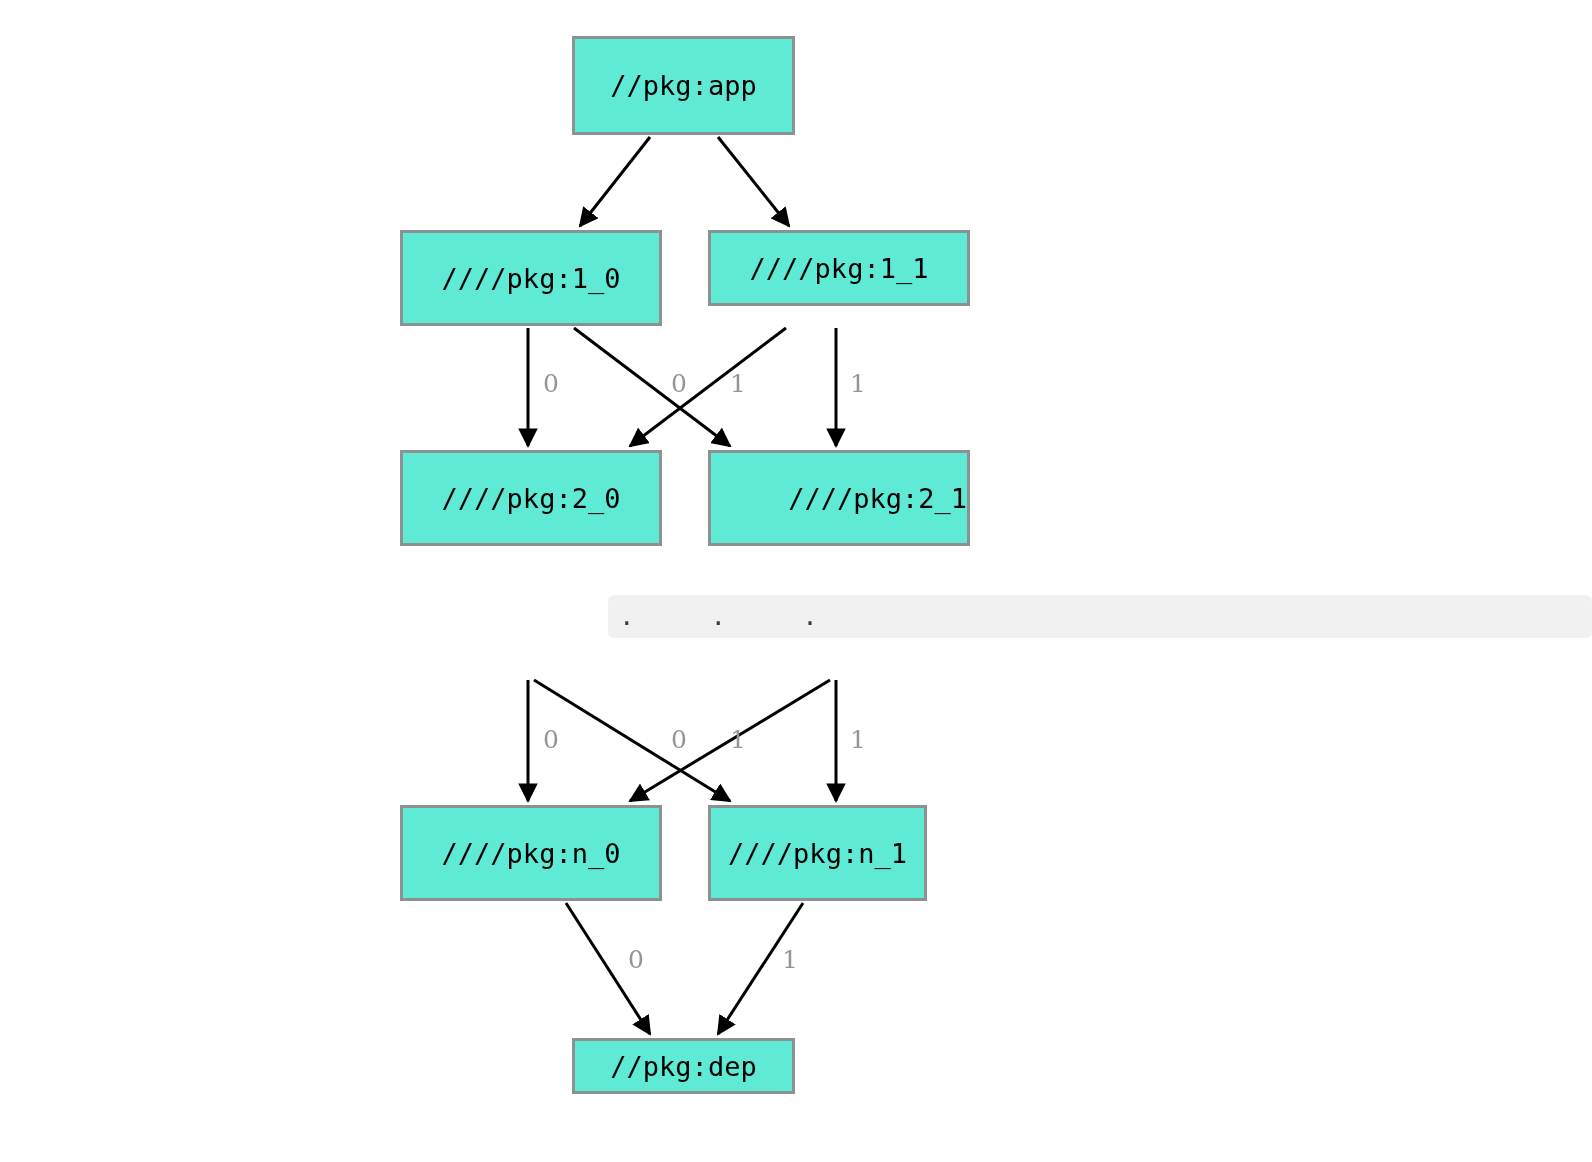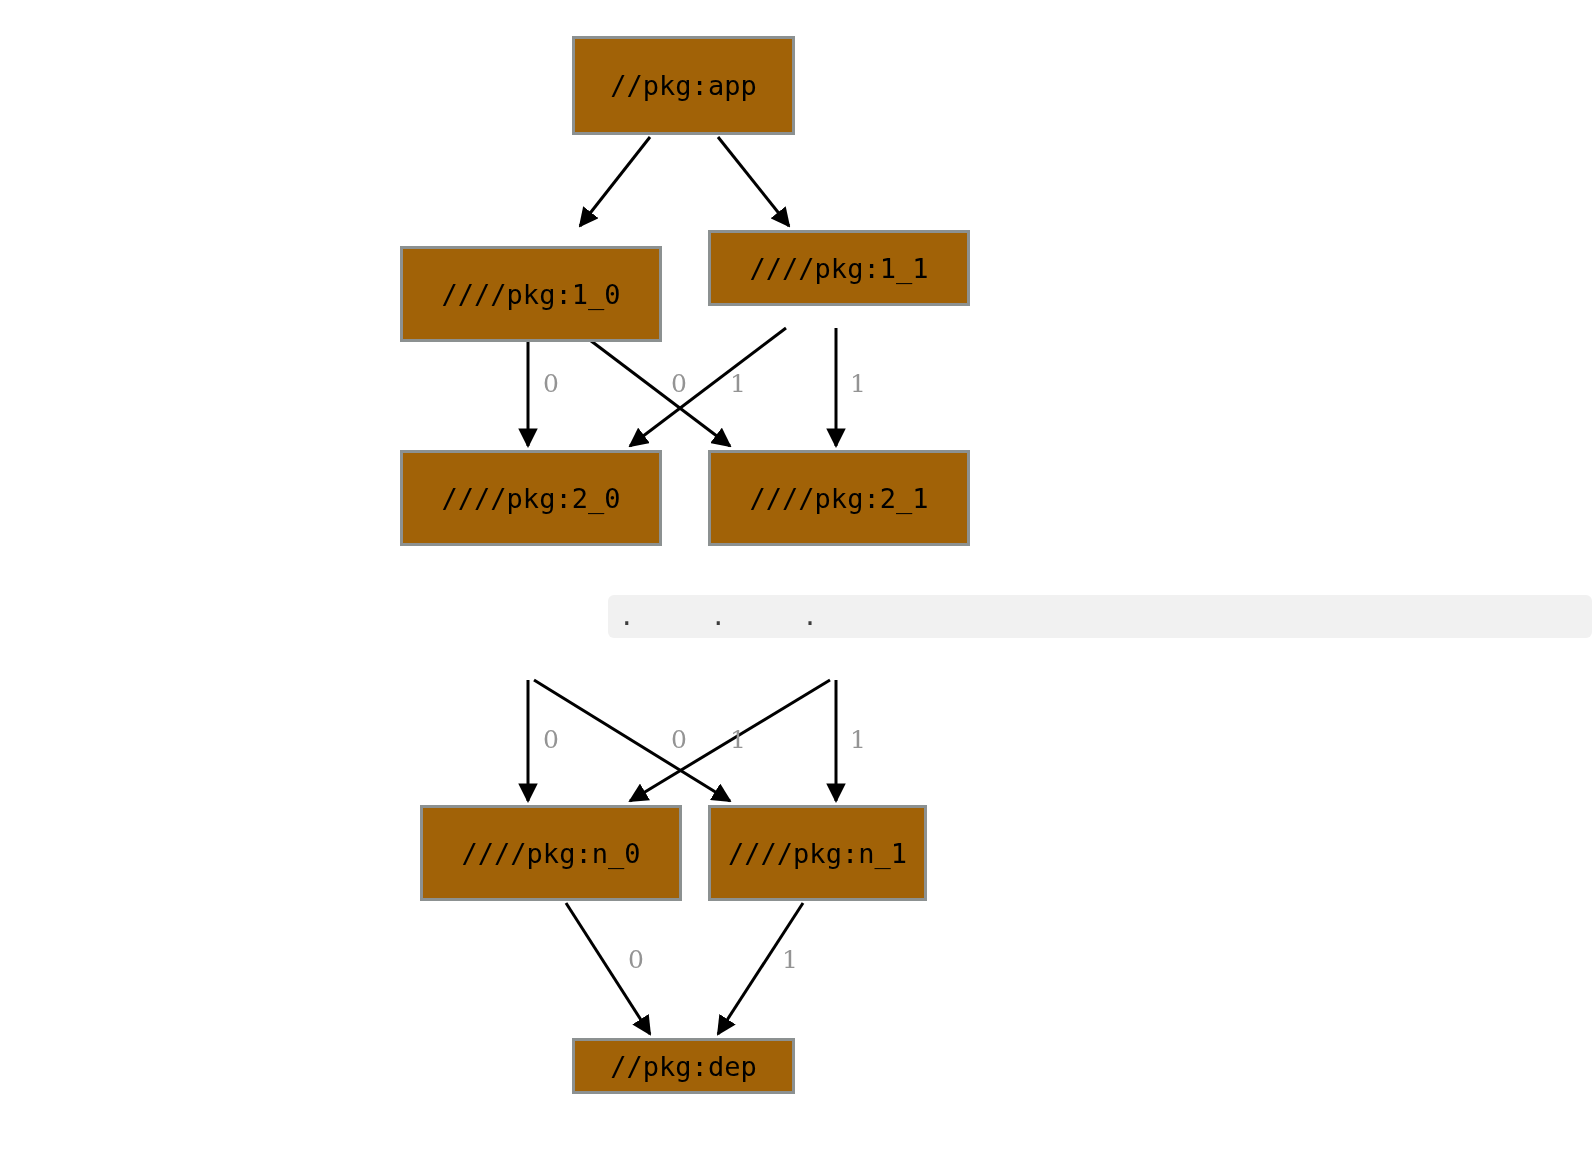--- a/index.html
+++ b/index.html
@@ -25,21 +25,21 @@
     position: absolute;
     left: 0;
     top: 0;
     width: 1592px;
     height: 1162px;
     pointer-events: none;
   }
   .node {
     position: absolute;
     box-sizing: border-box;
-    background: #a16207;
+    background: #5eead4;
     border: 3px solid #8c9191;
     display: flex;
     align-items: center;
     justify-content: center;
   }
   .node-label {
     font-family: "DejaVu Sans Mono", monospace;
     font-size: 27px;
     color: #000000;
     letter-spacing: 0px;
@@ -106,33 +106,33 @@
         <text x="850" y="748" class="edge-label">1</text>
         <text x="628" y="968" class="edge-label">0</text>
         <text x="782" y="968" class="edge-label">1</text>
       </g>
   </svg>
 
   <div id="node-layer">
       <div class="node" style="left: 572px; top: 36px; width: 223px; height: 99px;">
         <span class="node-label">//pkg:app</span>
       </div>
-      <div class="node" style="left: 400px; top: 230px; width: 262px; height: 96px; margin-top: 16px;">
+      <div class="node" style="left: 400px; top: 230px; width: 262px; height: 96px;">
         <span class="node-label">////pkg:1_0</span>
       </div>
       <div class="node" style="left: 708px; top: 230px; width: 262px; height: 76px;">
         <span class="node-label">////pkg:1_1</span>
       </div>
       <div class="node" style="left: 400px; top: 450px; width: 262px; height: 96px;">
         <span class="node-label">////pkg:2_0</span>
       </div>
-      <div class="node" style="left: 708px; top: 450px; width: 262px; height: 96px;">
+      <div class="node" style="left: 708px; top: 450px; width: 262px; height: 96px; justify-content: flex-end;">
         <span class="node-label">////pkg:2_1</span>
       </div>
-      <div class="node" style="left: 400px; top: 805px; width: 262px; height: 96px; margin-left: 20px;">
+      <div class="node" style="left: 400px; top: 805px; width: 262px; height: 96px;">
         <span class="node-label">////pkg:n_0</span>
       </div>
       <div class="node" style="left: 708px; top: 805px; width: 219px; height: 96px;">
         <span class="node-label">////pkg:n_1</span>
       </div>
       <div class="node" style="left: 572px; top: 1038px; width: 223px; height: 56px;">
         <span class="node-label">//pkg:dep</span>
       </div>
     </div>
 

